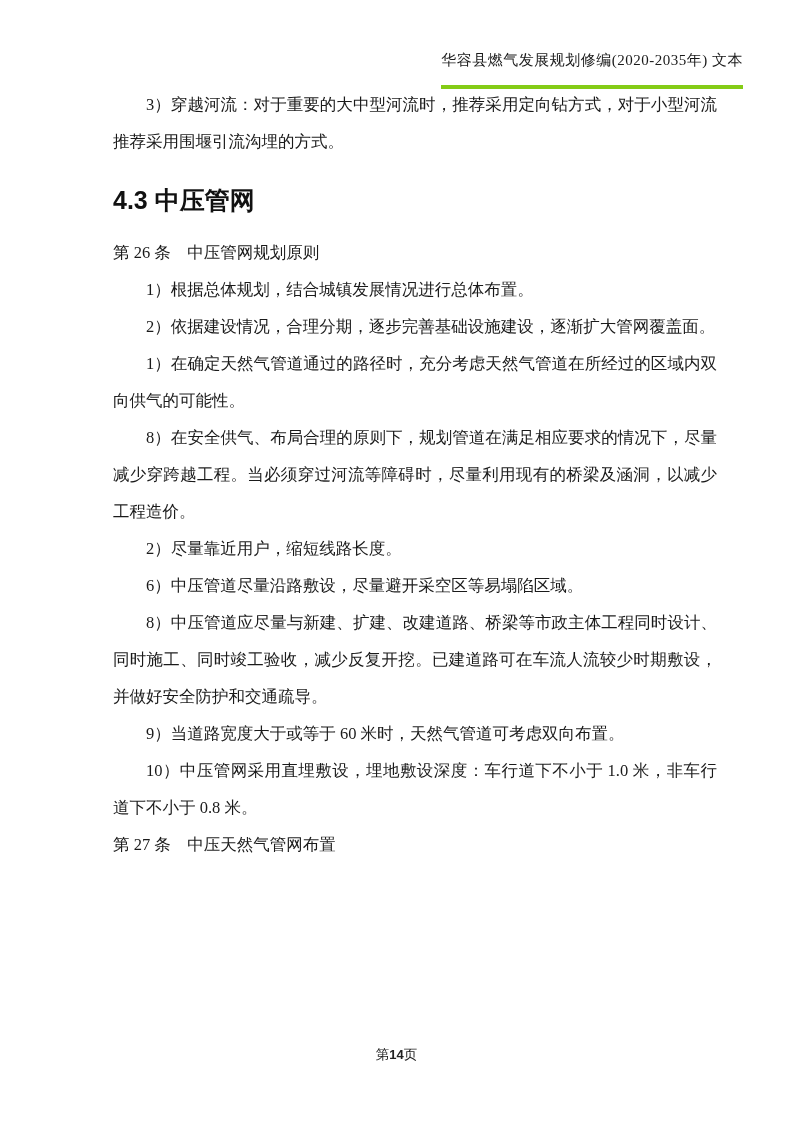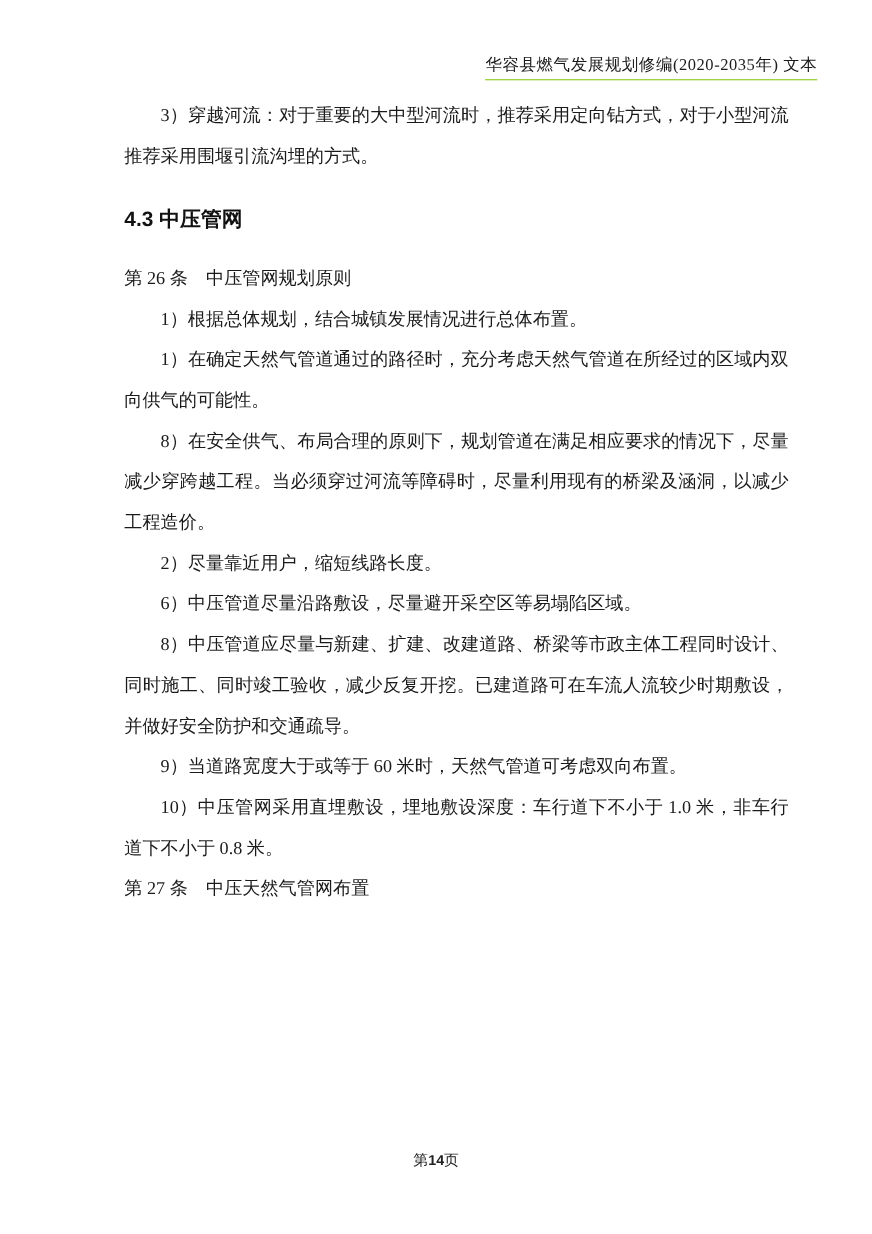--- a/index.html
+++ b/index.html
@@ -17,42 +17,42 @@
     overflow: hidden;
   }
   .header {
     position: absolute;
     top: 50px;
     right: 50px;
     font-size: 15px;
     line-height: 20px;
   }
   .header-text {
-    border-bottom: 1px solid #84cc16;
-    padding-bottom: 4px;
+    border-bottom: 4px solid #84cc16;
+    padding-bottom: 17px;
     letter-spacing: 0.5px;
   }
   .content {
     position: absolute;
     left: 113px;
     top: 86px;
     width: 604px;
     font-size: 16.5px;
     line-height: 37px;
     text-align: justify;
   }
   .para {
     margin: 0;
   }
   .indent {
     text-indent: 2em;
   }
   .section-heading {
     font-family: "Liberation Sans", "DejaVu Sans", sans-serif;
-    font-size: 19px;
+    font-size: 25px;
     font-weight: bold;
     line-height: 28px;
     margin: 26px 0 20px 0;
     text-align: left;
     color: #111111;
   }
   .article {
     text-indent: 0;
   }
   .footer {
@@ -81,20 +81,21 @@
   </div>
 
   <div class="content">
     <p class="para indent">3）穿越河流：对于重要的大中型河流时，推荐采用定向钻方式，对于小型河流推荐采用围堰引流沟埋的方式。</p>
 
     <h2 class="section-heading">4.3 中压管网</h2>
 
     <p class="para article">第 26 条　中压管网规划原则</p>
 
     <p class="para indent">1）根据总体规划，结合城镇发展情况进行总体布置。</p>
+    <p class="para indent">2）依据建设情况，合理分期，逐步完善基础设施建设，逐渐扩大管网覆盖面。</p>
     <p class="para indent">1）在确定天然气管道通过的路径时，充分考虑天然气管道在所经过的区域内双向供气的可能性。</p>
     <p class="para indent">8）在安全供气、布局合理的原则下，规划管道在满足相应要求的情况下，尽量减少穿跨越工程。当必须穿过河流等障碍时，尽量利用现有的桥梁及涵洞，以减少工程造价。</p>
     <p class="para indent">2）尽量靠近用户，缩短线路长度。</p>
     <p class="para indent">6）中压管道尽量沿路敷设，尽量避开采空区等易塌陷区域。</p>
     <p class="para indent">8）中压管道应尽量与新建、扩建、改建道路、桥梁等市政主体工程同时设计、同时施工、同时竣工验收，减少反复开挖。已建道路可在车流人流较少时期敷设，并做好安全防护和交通疏导。</p>
     <p class="para indent">9）当道路宽度大于或等于 60 米时，天然气管道可考虑双向布置。</p>
     <p class="para indent">10）中压管网采用直埋敷设，埋地敷设深度：车行道下不小于 1.0 米，非车行道下不小于 0.8 米。</p>
 
     <p class="para article">第 27 条　中压天然气管网布置</p>
   </div>

